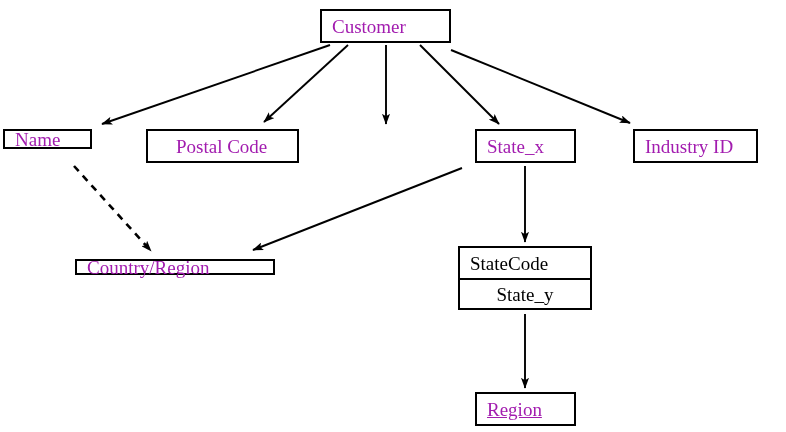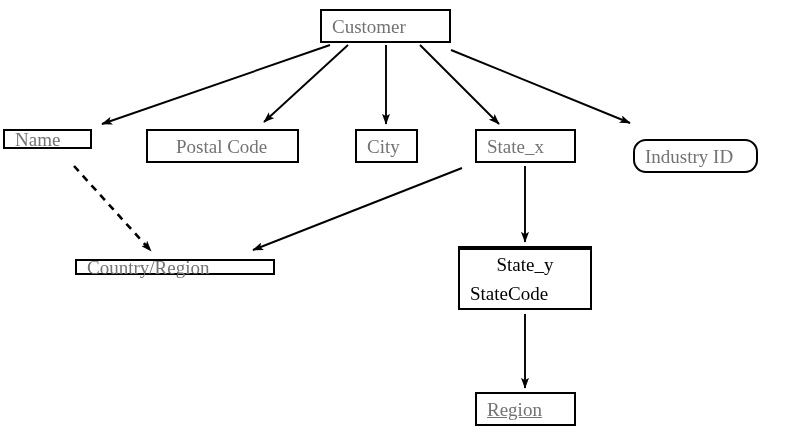--- a/index.html
+++ b/index.html
@@ -24,21 +24,21 @@
   }
   .node {
     position: absolute;
     box-sizing: border-box;
     border: 2px solid #000000;
     background: #ffffff;
     display: flex;
     align-items: center;
     font-size: 19px;
     line-height: 1;
-    color: #737373;
+    color: #a21caf;
     white-space: nowrap;
     z-index: 2;
   }
   .node.align-left {
     justify-content: flex-start;
     padding-left: 10px;
   }
   .node-stacked {
     position: absolute;
     box-sizing: border-box;
@@ -98,42 +98,39 @@
   </div>
 
   <div class="node align-left" style="left: 3px; top: 129px; width: 89px; height: 20px;">
     <span>Name</span>
   </div>
 
   <div class="node align-left" style="left: 146px; top: 129px; width: 153px; height: 34px; padding-left: 28px;">
     <span>Postal Code</span>
   </div>
 
-  <div class="node align-left" style="left: 355px; top: 129px; width: 63px; height: 34px;">
-    <span>City</span>
-  </div>
 
   <div class="node align-left" style="left: 475px; top: 129px; width: 101px; height: 34px;">
     <span>State_x</span>
   </div>
 
-  <div class="node align-left" style="left: 633px; top: 139px; width: 125px; height: 34px; border-radius: 13px;">
+  <div class="node align-left" style="left: 633px; top: 129px; width: 125px; height: 34px;">
     <span>Industry ID</span>
   </div>
 
   <div class="node align-left" style="left: 75px; top: 259px; width: 200px; height: 16px;">
     <span>Country/Region</span>
   </div>
 
   <div class="node-stacked" style="left: 458px; top: 246px; width: 134px; height: 64px;">
+    <div class="cell align-left">
+      <span>StateCode</span>
+    </div>
     <div class="cell align-center divider-top">
       <span>State_y</span>
-    </div>
-    <div class="cell align-left">
-      <span>StateCode</span>
     </div>
   </div>
 
   <div class="node align-left" style="left: 475px; top: 392px; width: 101px; height: 34px; text-decoration: underline;">
     <span>Region</span>
   </div>
 
 </div>
 
 </body></html>

